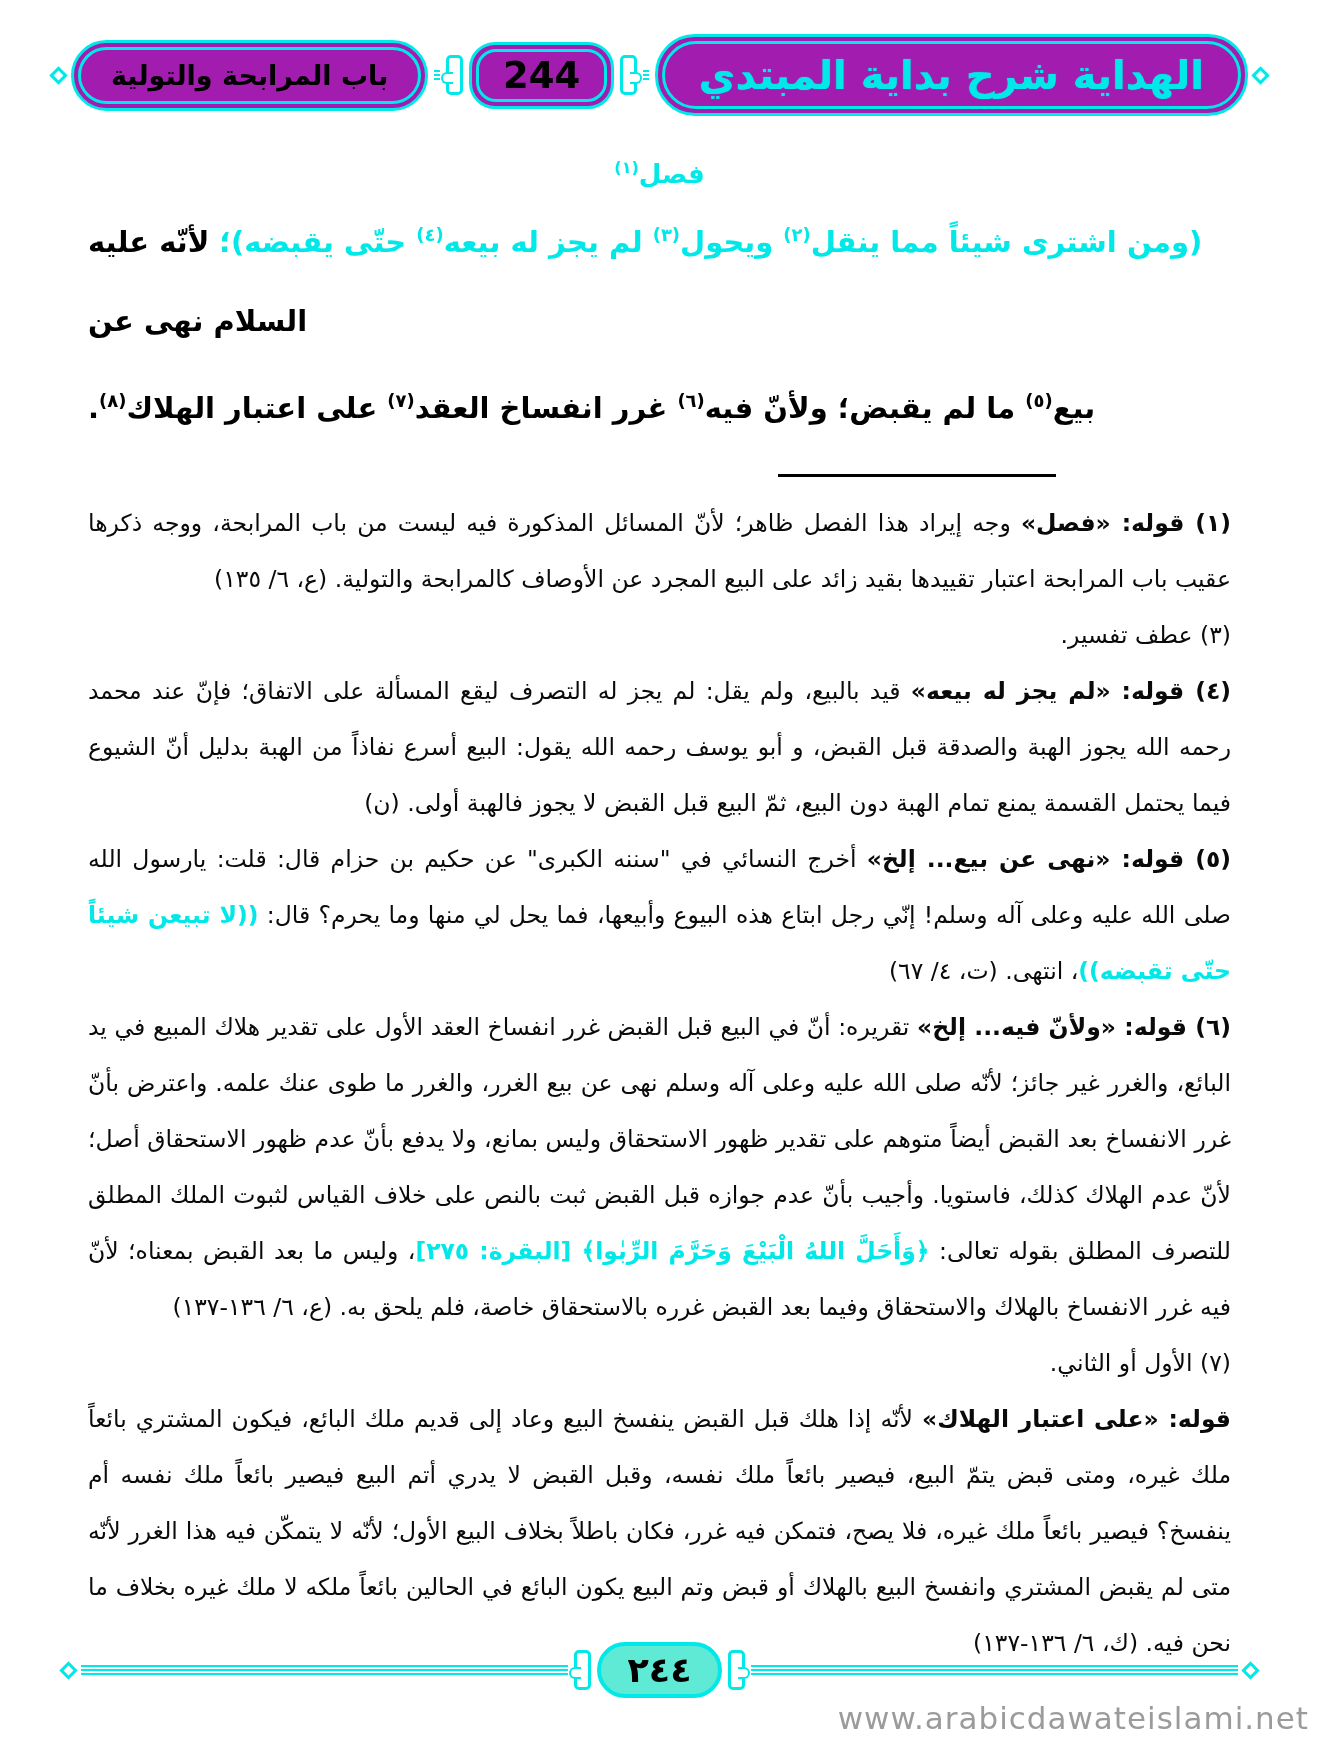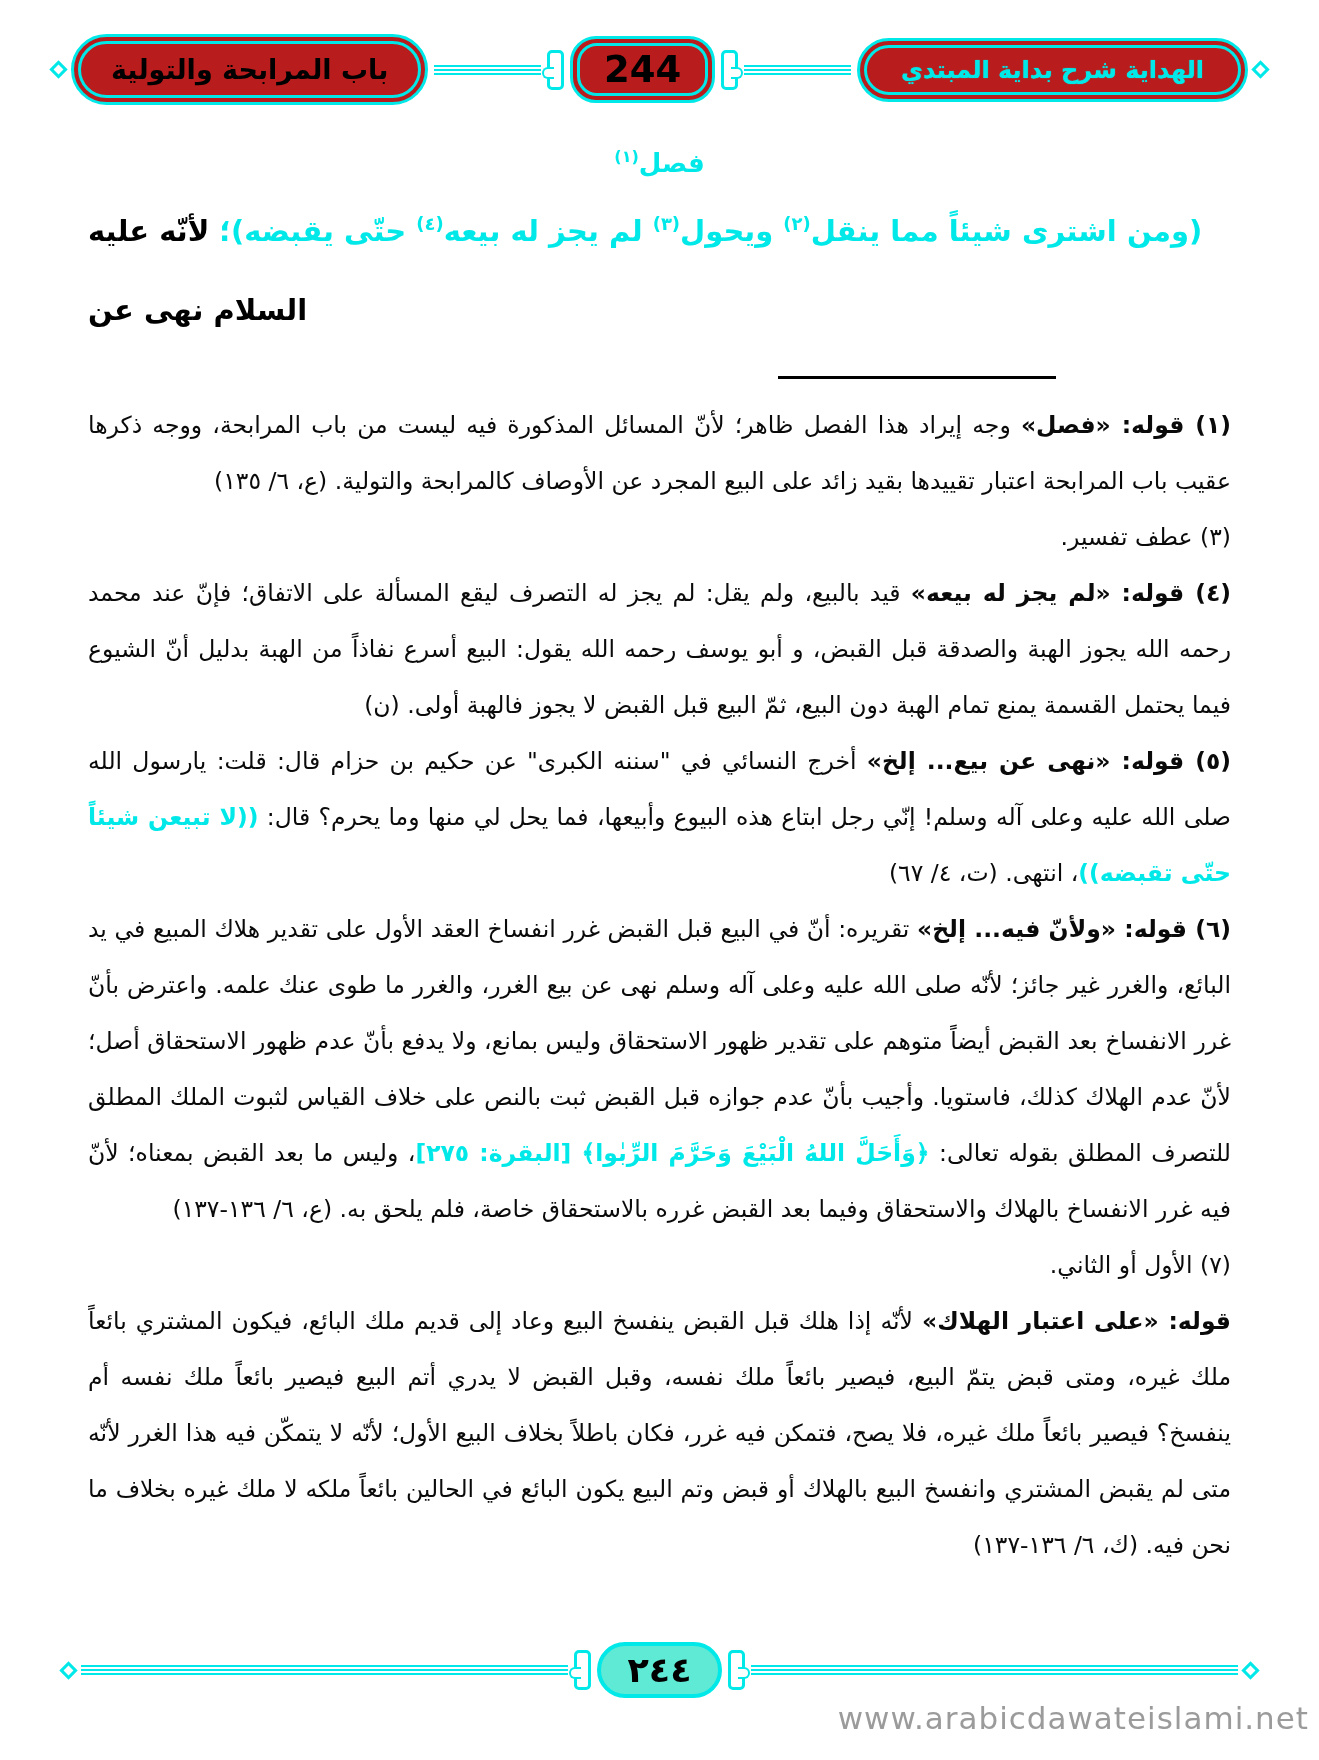--- a/index.html
+++ b/index.html
@@ -16,24 +16,24 @@
   }
   
   .band{display:flex;align-items:center;gap:6px;}
   .band .rule{flex:1 1 auto;height:10px;
     background:linear-gradient(to bottom,var(--cy) 0 2px,#fff 2px 4px,var(--cy) 4px 6px,#fff 6px 8px,var(--cy) 8px 10px);}
   .finial{width:13px;height:13px;border:3px solid var(--cy);background:#fff;transform:rotate(45deg);flex:0 0 auto;}
   .clamp{width:17px;height:40px;border:3px solid var(--cy);background:#fff;border-radius:5px;flex:0 0 auto;position:relative;}
   .clamp:after{content:"";position:absolute;top:14px;width:10px;height:8px;background:#fff;border:2px solid var(--cy);}
   .clamp.cl-left:after{left:-8px;border-right:none;border-radius:6px 0 0 6px;}
   .clamp.cl-right:after{right:-8px;border-left:none;border-radius:0 6px 6px 0;}
-  .cartouche{border:3px solid var(--cy);background:#b91c1c;padding:4px;border-radius:40px;flex:0 0 auto;}
+  .cartouche{border:3px solid var(--cy);background:#a21caf;padding:4px;border-radius:40px;flex:0 0 auto;}
   .cartouche .inner{border:3px solid var(--cy);border-radius:34px;display:flex;align-items:center;justify-content:center;}
   .title-cartouche .inner{padding:8px 34px;}
-  .title-cartouche .inner span{color:var(--cy);font-weight:bold;font-size:24px;letter-spacing:1px;text-shadow:0 0 1px var(--cy);}
+  .title-cartouche .inner span{color:var(--cy);font-weight:bold;font-size:40px;letter-spacing:1px;text-shadow:0 0 1px var(--cy);}
   .chapter-cartouche .inner{padding:10px 30px;}
   .chapter-cartouche .inner span{color:#000;font-weight:bold;font-size:27px;}
   .page-cartouche{border-radius:26px;}
   .page-cartouche .inner{border-radius:20px;padding:2px 24px;}
   .page-cartouche .inner span{color:#000;font-weight:bold;font-size:37px;font-family:"DejaVu Sans",sans-serif;}
   #header-band{margin:34px 52px 0 52px;}
   
   .content{padding:0 88px;}
   .section-heading{text-align:center;margin:42px 0 6px 0;font-size:26px;font-weight:bold;color:var(--cy);}
   .matn{text-align:left;font-weight:bold;font-size:29px;line-height:80px;margin:0;color:#000;}
@@ -78,20 +78,23 @@
 
 <div class="content">
 
   <div class="section-heading">
     <span>فصل</span><span class="sup">(١)</span>
   </div>
 
   <p class="matn">
     <span class="cy">(ومن اشترى شيئاً مما ينقل</span><span class="cy sup">(٢)</span><span class="cy"> ويحول</span><span class="cy sup">(٣)</span><span class="cy"> لم يجز له بيعه</span><span class="cy sup">(٤)</span><span class="cy"> حتّى يقبضه)؛</span><span> لأنّه عليه السلام نهى عن</span>
   </p>
+  <p class="matn">
+    <span>بيع</span><span class="sup">(٥)</span><span> ما لم يقبض؛ ولأنّ فيه</span><span class="sup">(٦)</span><span> غرر انفساخ العقد</span><span class="sup">(٧)</span><span> على اعتبار الهلاك</span><span class="sup">(٨)</span><span>.</span>
+  </p>
 
   <div class="footnote-divider"></div>
 
   <div class="footnotes">
     <p>
       <span class="bd">(١) قوله: «فصل»</span><span> وجه إيراد هذا الفصل ظاهر؛ لأنّ المسائل المذكورة فيه ليست من باب المرابحة، ووجه ذكرها عقيب باب المرابحة اعتبار تقييدها بقيد زائد على البيع المجرد عن الأوصاف كالمرابحة والتولية. (ع، ٦/ ١٣٥)</span>
     </p>
     <p>
       <span>(٣) عطف تفسير.</span>
     </p>

